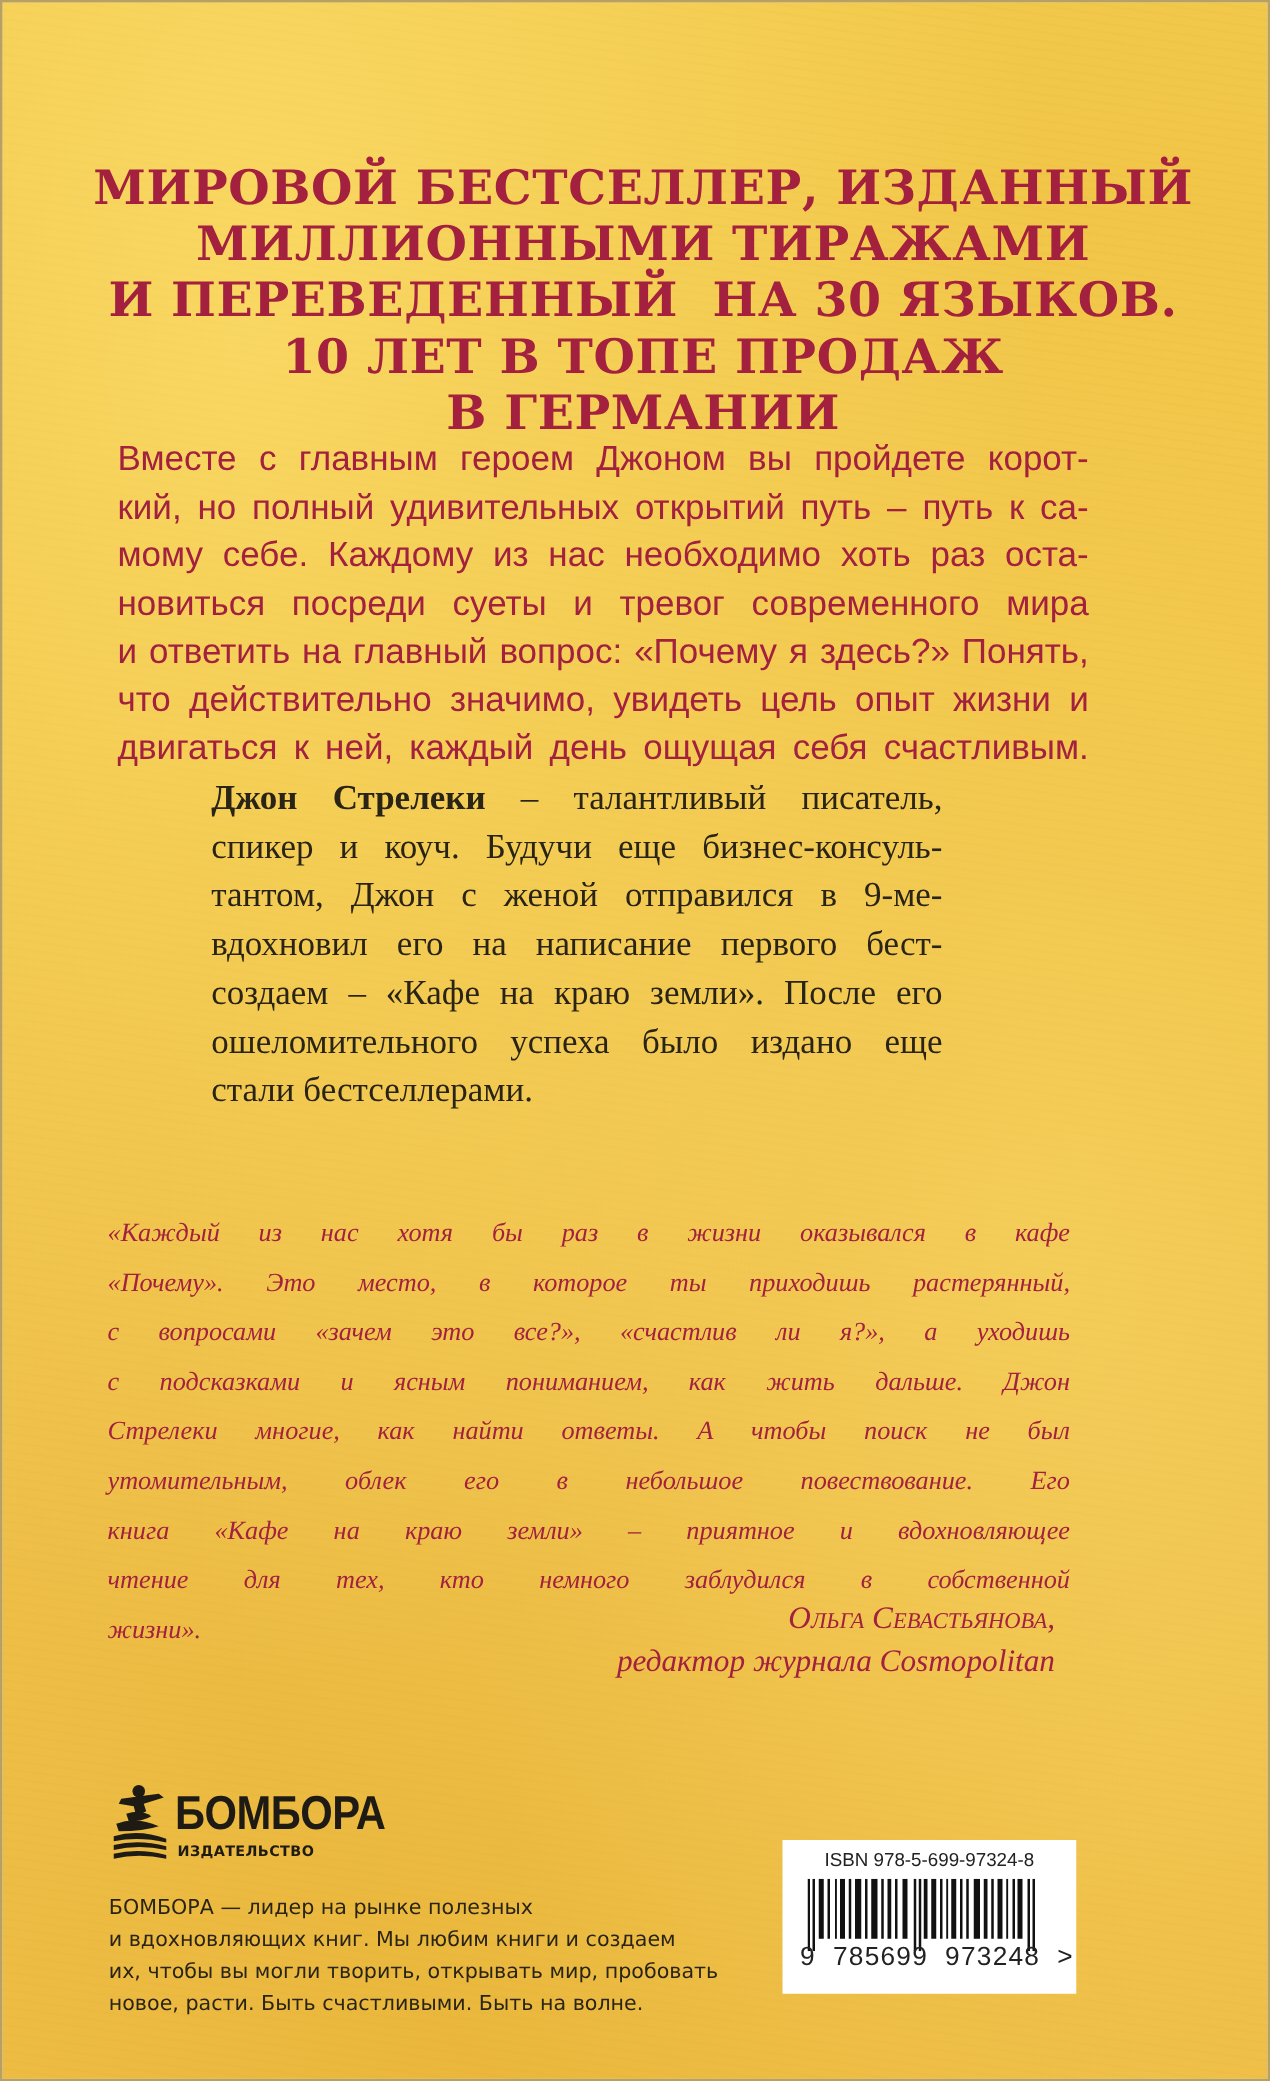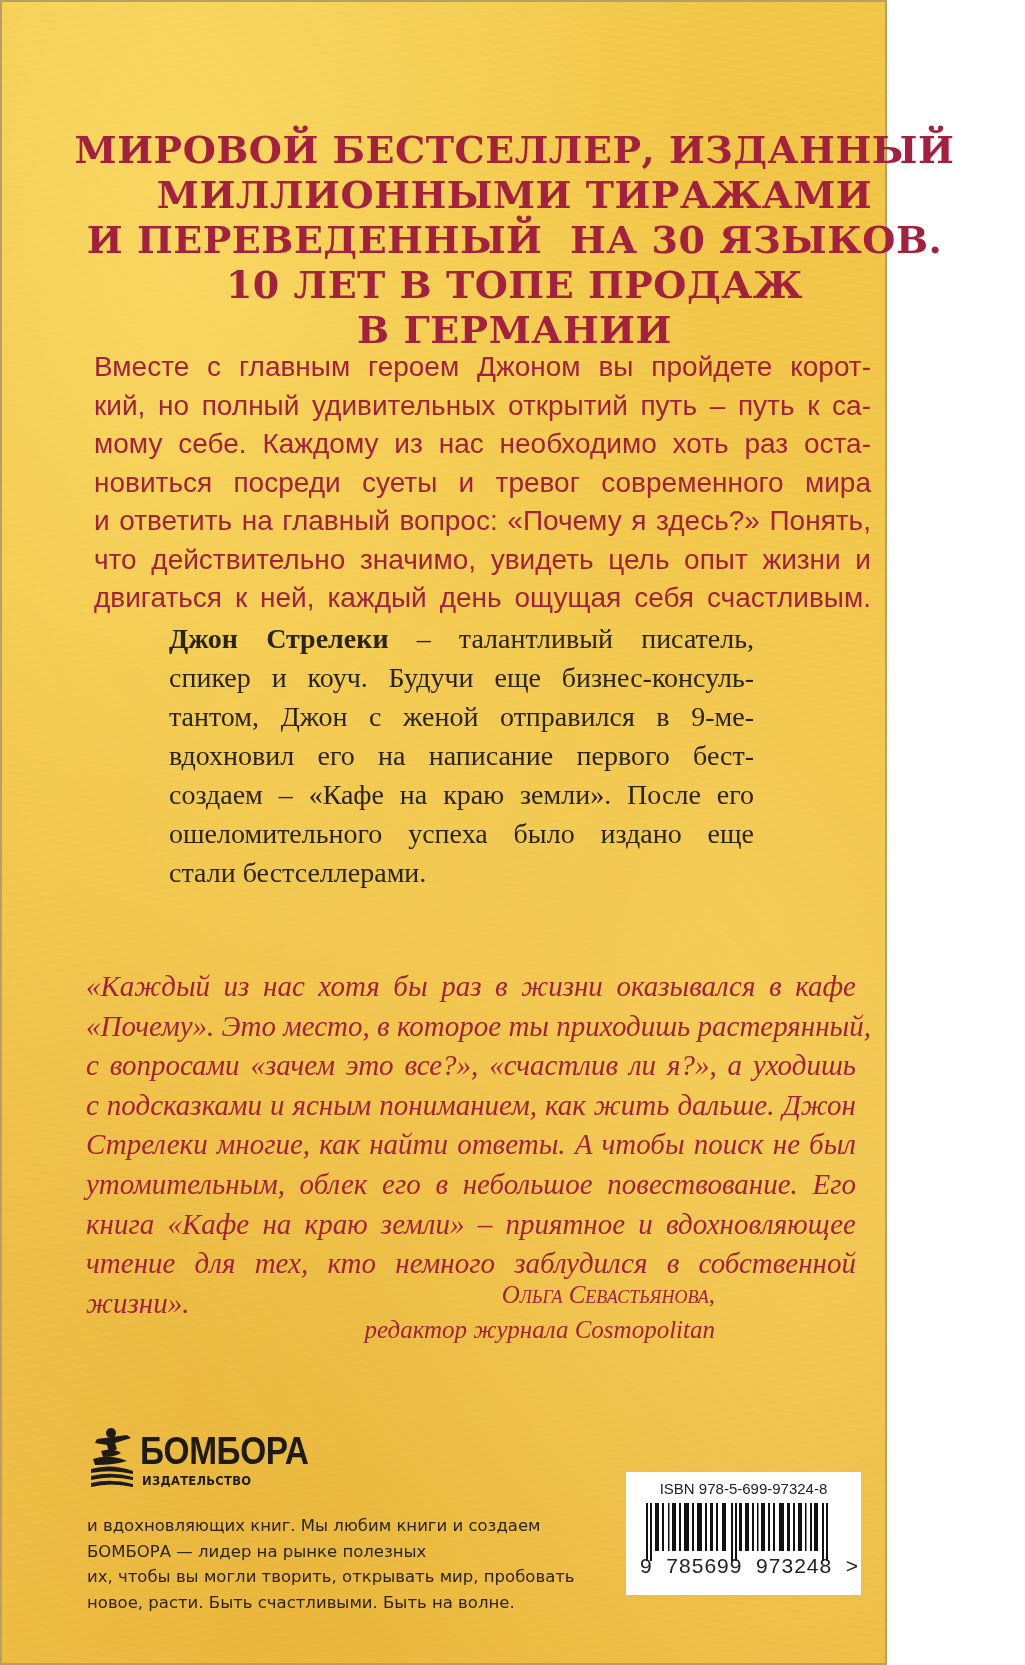--- a/index.html
+++ b/index.html
@@ -1,21 +1,21 @@
 <!DOCTYPE html>
 <html><head>
 <meta charset="utf-8">
 <style>
   html, body { margin: 0; padding: 0; }
   body {
     width: 1025px; height: 1665px; overflow: hidden;
     font-family: "DejaVu Serif", serif;
   }
   .cover {
-    position: relative; width: 887px; height: 1665px;
+    position: relative; width: 1016px; height: 1665px;
     background:
       radial-gradient(ellipse at 20% 15%, rgba(255,230,120,0.55), rgba(255,230,120,0) 55%),
       radial-gradient(ellipse at 80% 60%, rgba(250,220,110,0.45), rgba(250,220,110,0) 60%),
       radial-gradient(ellipse at 40% 90%, rgba(225,170,40,0.35), rgba(225,170,40,0) 60%),
       repeating-linear-gradient(8deg, rgba(200,150,30,0.05) 0 2px, rgba(255,255,255,0) 2px 7px),
       linear-gradient(180deg, #f2c84a 0%, #f0c244 40%, #efc04a 70%, #eebd45 100%);
     box-sizing: border-box;
     border: 2px solid #b8a060;
     padding-left: 27px;
   }
@@ -37,21 +37,21 @@
     position: absolute; left: 167px; width: 585px; top: 617px;
     color: #2a2416; font-family: "Liberation Serif", serif;
     font-size: 28px; line-height: 39px;
   }
   .bio div { white-space: nowrap; text-align: justify; text-align-last: justify; }
   .bio div.last { text-align-last: left; }
   .bio b { font-weight: bold; }
   .quote {
     position: absolute; left: 84px; width: 770px; top: 965px;
     color: #a3213f; font-family: "Liberation Serif", serif; font-style: italic;
-    font-size: 29px; line-height: 39.6px;
+    font-size: 21px; line-height: 39.6px;
   }
   .quote div { white-space: nowrap; text-align: justify; text-align-last: justify; }
   .quote div.last { text-align-last: left; }
   .attrib {
     position: absolute; right: 170px; top: 1275px; text-align: right;
     color: #a3213f; font-family: "Liberation Serif", serif; font-style: italic;
     font-size: 25px; line-height: 35px; margin-left: 12px;
   }
   .attrib .name { font-variant: small-caps; }
   .logo {
@@ -151,22 +151,22 @@
         <path d="M4 42 Q24 36 46 44 L46 47 Q24 42 4 46 Z"></path>
         <path d="M4 49 Q24 44 46 50 L46 53 Q24 48 4 53 Z"></path>
         <path d="M4 56 Q24 51 46 57 L46 60 Q24 55 4 60 Z"></path>
       </g>
     </svg>
     <div class="wordmark">БОМБОРА</div>
     <div class="sub">ИЗДАТЕЛЬСТВО</div>
   </div>
 
   <div class="publisher-blurb">
+    <div>БОМБОРА — лидер на рынке полезных</div>
     <div>и вдохновляющих книг. Мы любим книги и создаем</div>
-    <div>БОМБОРА — лидер на рынке полезных</div>
     <div>их, чтобы вы могли творить, открывать мир, пробовать</div>
     <div>новое, расти. Быть счастливыми. Быть на волне.</div>
   </div>
 
   <div class="barcode-box">
     <div class="isbn">ISBN 978-5-699-97324-8</div>
     <svg class="bars" width="195" height="58" viewBox="0 0 195 58">
       <g fill="#111">
         <rect x="0" y="0" width="2" height="58"></rect>
           <rect x="4" y="0" width="2" height="58"></rect>

